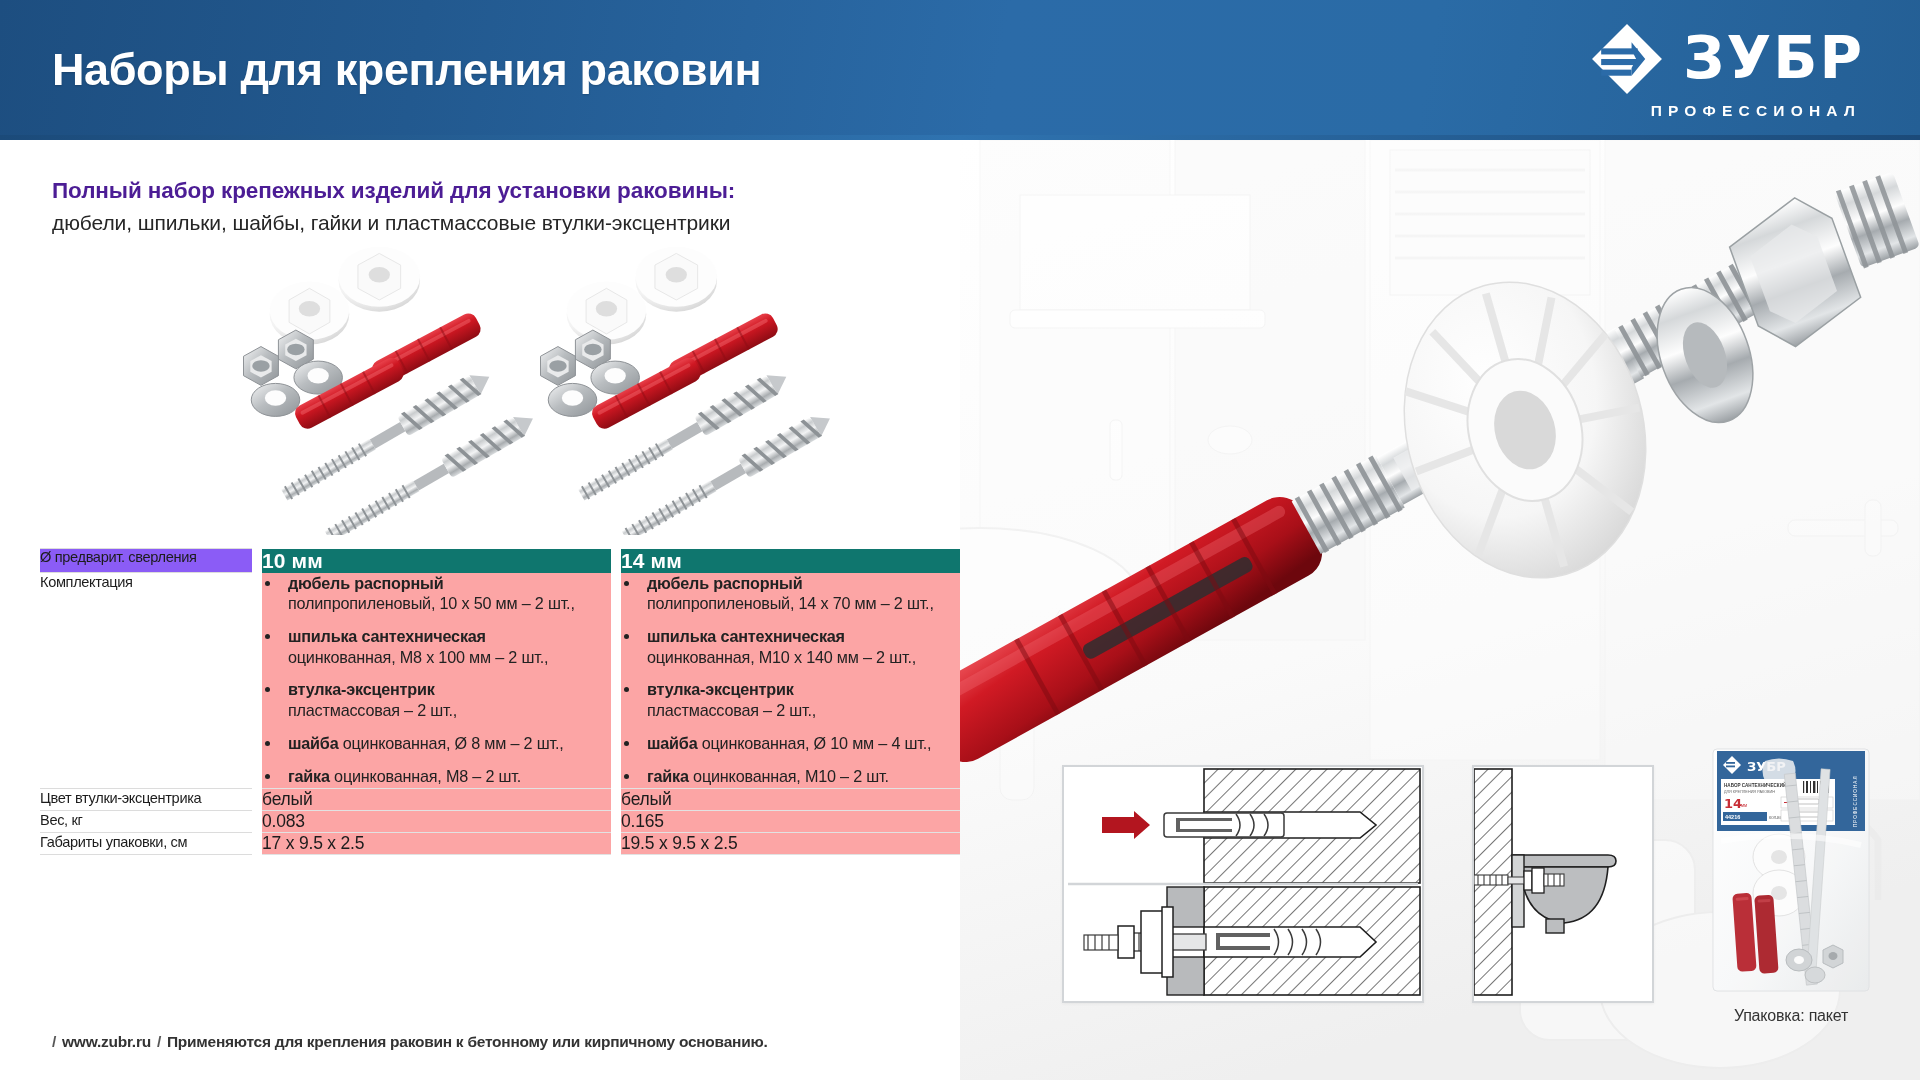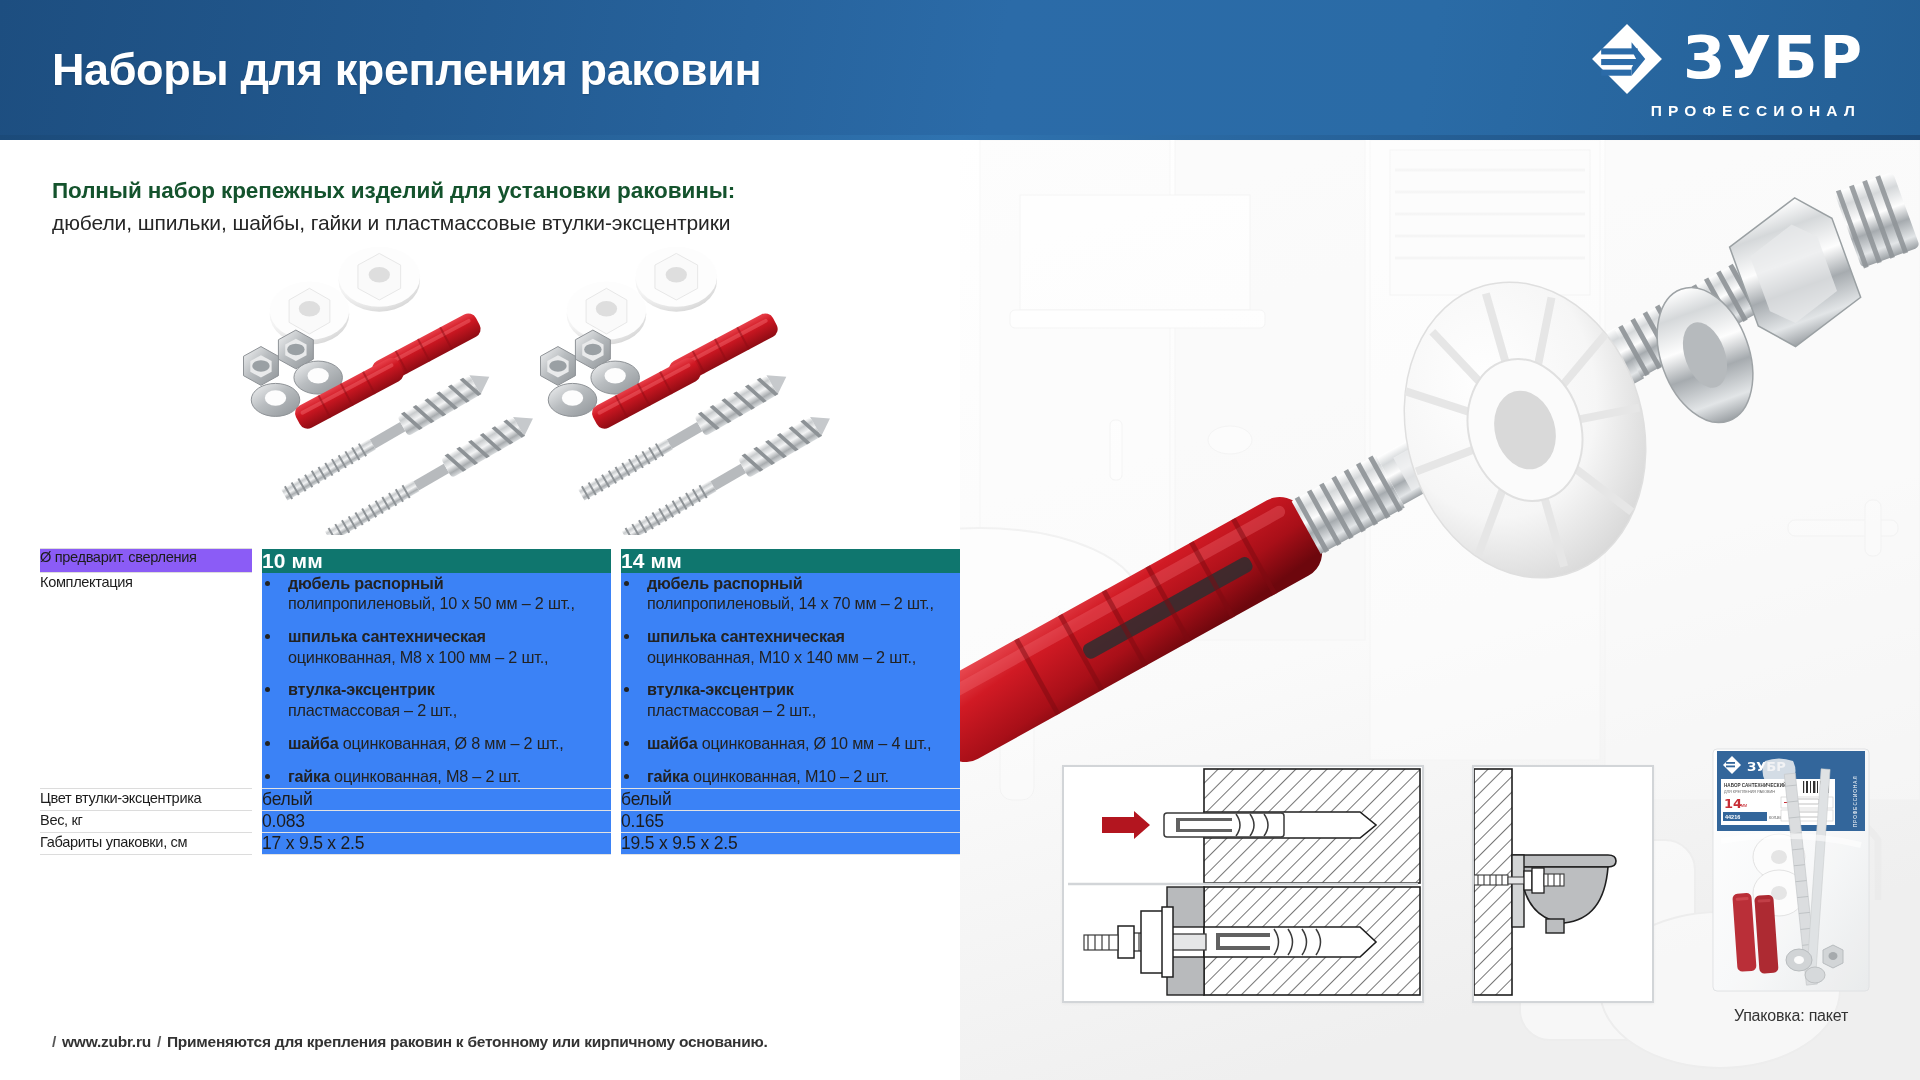--- a/index.html
+++ b/index.html
@@ -32,21 +32,21 @@
     color: #ffffff; font-size: 58px; font-weight: 700; letter-spacing: 2px;
     line-height: 0.92; font-family: "DejaVu Sans", sans-serif;
   }
   .logo-sub {
     color: #ffffff; font-size: 15.5px; letter-spacing: 6.2px; font-weight: 600;
     padding-right: 3px;
   }
 
   
   .intro { position: absolute; left: 52px; top: 178px; }
-  .intro-l1 { font-size: 22.5px; font-weight: 700; color: #14532d; letter-spacing: -0.1px; }
+  .intro-l1 { font-size: 22.5px; font-weight: 700; color: #4c1d95; letter-spacing: -0.1px; }
   .intro-l2 { font-size: 21px; font-weight: 400; color: #262626; margin-top: 7px; letter-spacing: -0.1px; }
 
   
   .photos { position: absolute; left: 230px; top: 235px; width: 700px; height: 300px; }
 
   
   .table {
     position: absolute; left: 40px; top: 548px; width: 920px;
     border-collapse: collapse; table-layout: fixed;
   }
@@ -55,21 +55,21 @@
   .table col.c-data  { width: 349px; }
   .table td { vertical-align: top; padding: 0; }
 
   .lbl {
     background: #ffffff; color: #1c1c1c; font-size: 14.6px; font-weight: 400;
     padding: 13px 14px 10px 8px; border-bottom: 1px solid #dcdcdc;
     letter-spacing: -0.35px; line-height: 1.25;
   }
   .gap { background: #ffffff; border: none; }
   .val {
-    background: #3b82f6; color: #1c1c1c; font-size: 17.5px;
+    background: #fca5a5; color: #1c1c1c; font-size: 17.5px;
     padding: 14px 16px 12px 22px; border-bottom: 1px solid #e2e2e2;
     letter-spacing: -0.2px;
   }
   .hdr-lbl {
     background: #8b5cf6; color: #1c1c1c; font-size: 14.6px;
     padding: 14px 14px 13px 8px; border-bottom: 1px solid #dcdcdc;
     letter-spacing: -0.35px;
   }
   .hdr-val {
     background: #0f766e; color: #ffffff; font-size: 21px; font-weight: 700;

